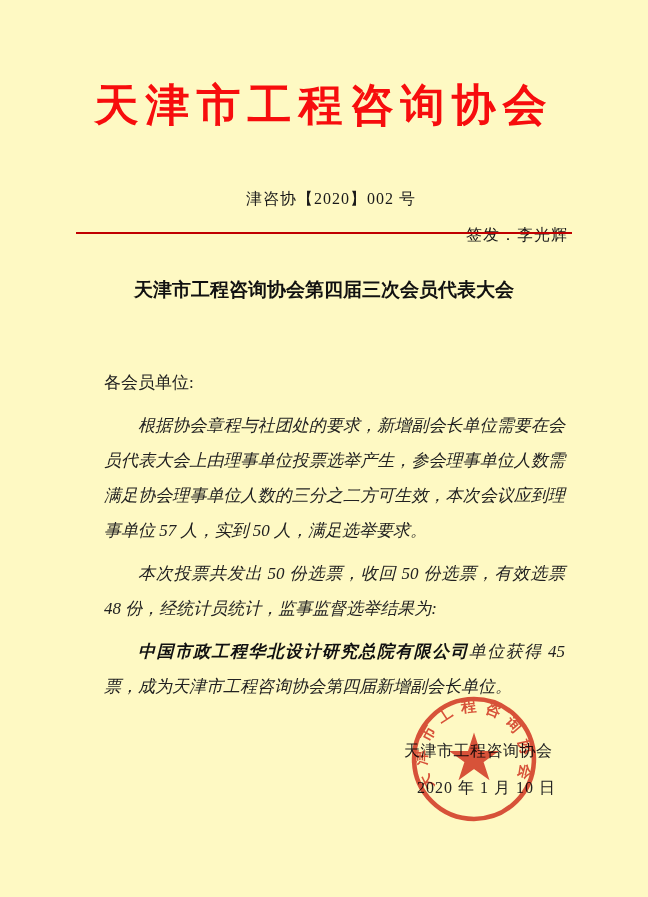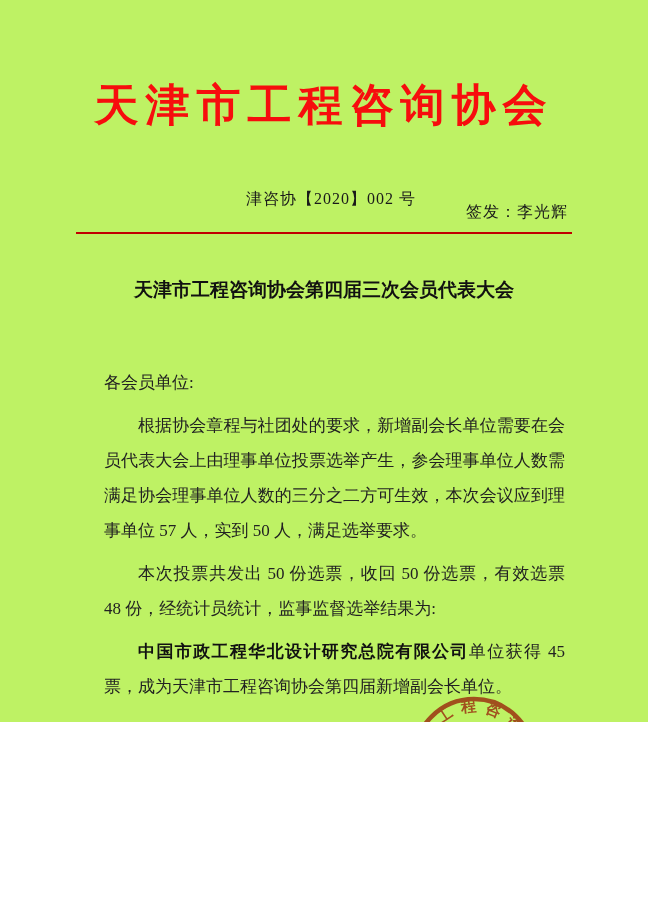--- a/index.html
+++ b/index.html
@@ -1,21 +1,21 @@
 <!DOCTYPE html>
 <html><head>
 <meta charset="utf-8">
 <style>
   * { margin: 0; padding: 0; box-sizing: border-box; }
   html, body { background: #ffffff; }
   .page {
     position: relative;
     width: 648px;
-    height: 722px;
-    background: #bef264;
+    height: 897px;
+    background: #fef9c3;
     font-family: "Liberation Serif", "DejaVu Serif", serif;
     color: #1a1a1a;
     overflow: hidden;
   }
   .org-header {
     position: absolute;
     top: 76px;
     left: 0;
     width: 100%;
     text-align: center;
@@ -31,21 +31,21 @@
     top: 189px;
     left: 0;
     width: 100%;
     text-align: center;
     font-size: 16px;
     letter-spacing: 1px;
     margin-left: 7px;
   }
   .issuer {
     position: absolute;
-    top: 202px;
+    top: 225px;
     right: 80px;
     font-size: 16px;
     letter-spacing: 1px;
   }
   .red-rule {
     position: absolute;
     top: 232px;
     left: 76px;
     width: 496px;
     height: 2px;
@@ -67,21 +67,21 @@
     position: absolute;
     top: 357px;
     left: 96px;
     width: 477px;
     font-size: 17px;
     line-height: 35px;
     text-align: justify;
     color: #222;
   }
   .body-text p { margin: 8px; }
-  .body-text p.indent { text-indent: 34px; }
+  .body-text p.indent { text-indent: 34px; font-style: italic; }
   .bold-company { font-weight: bold; color: #111; }
   .sig-org {
     position: absolute;
     left: 404px;
     top: 741px;
     font-size: 16px;
     letter-spacing: 0.5px;
     color: #222;
   }
   .sig-date {

